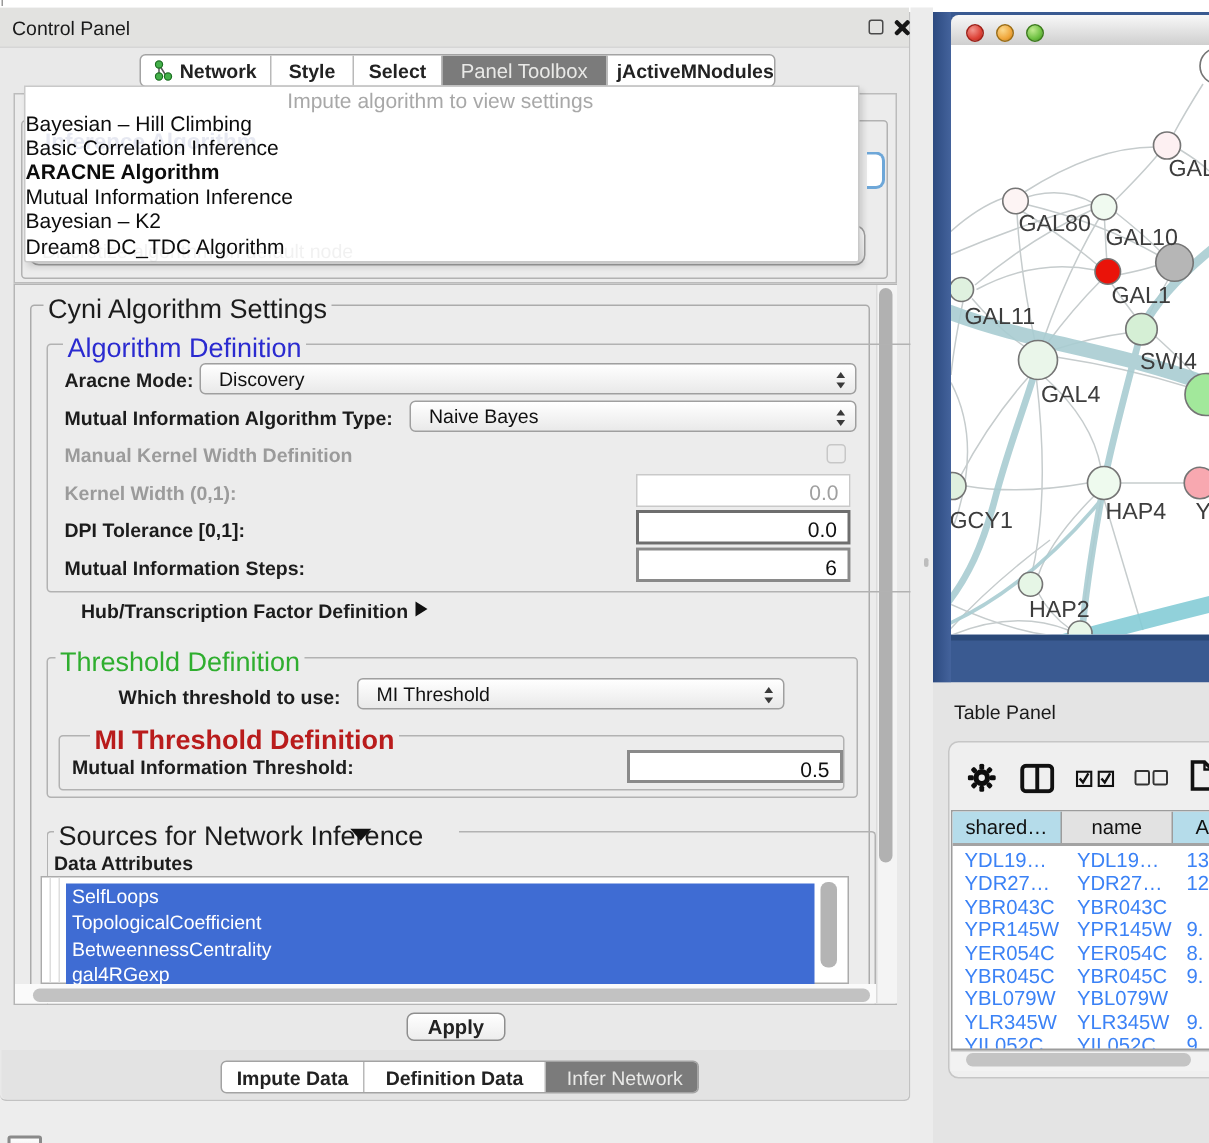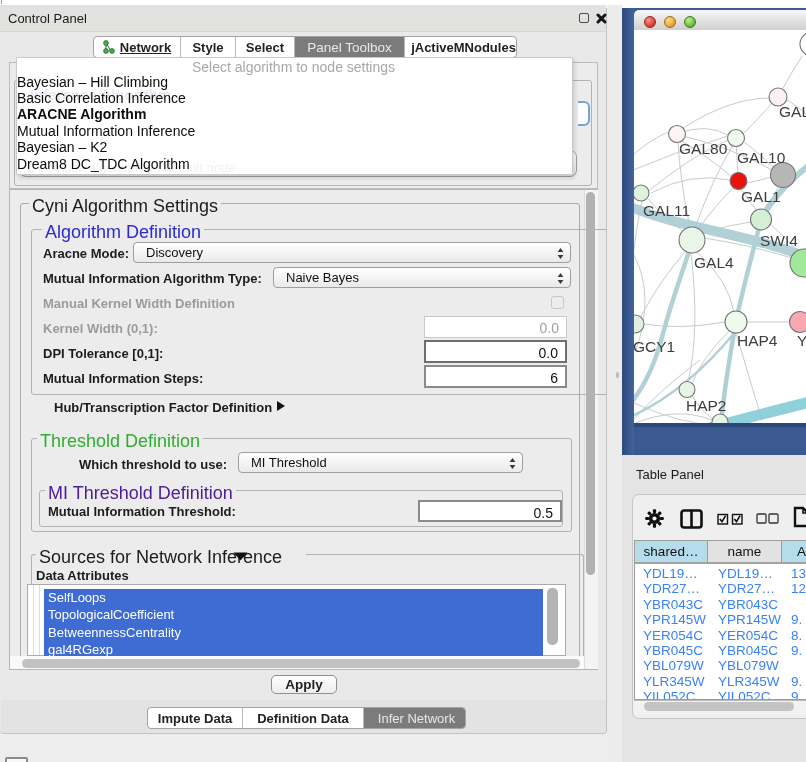--- a/index.html
+++ b/index.html
@@ -32,21 +32,21 @@
 
 <div class="abs" style="left:579px;top:13px;width:8px;height:8px;border:1.5px solid #4a4a4a;border-radius:2px;"></div>
 <svg class="abs" style="left:596px;top:13px;" width="11" height="11" viewBox="0 0 11 11">
   <g stroke="#161616" stroke-width="3" stroke-linecap="round">
   <line x1="2" y1="2" x2="9" y2="9"></line>
       <line x1="9" y1="2" x2="2" y2="9"></line>
     </g>
   </svg>
 
 <div class="seg" style="left:93px;top:36px;width:424px;height:22px;">
-  <div class="si" style="width:86px;text-decoration:underline;">
+  <div class="si" style="width:86px;">
     <svg width="13" height="14" viewBox="0 0 13 14" style="margin-right:4px;">
       <line x1="3" y1="3" x2="8" y2="11" stroke="#555" stroke-width="1"></line>
       <line x1="3" y1="3" x2="3" y2="11" stroke="#555" stroke-width="1"></line>
       <circle cx="3" cy="3" r="2.4" fill="#44b04a" stroke="#1c7022" stroke-width="0.8"></circle>
       <circle cx="3" cy="11" r="2.4" fill="#44b04a" stroke="#1c7022" stroke-width="0.8"></circle>
       <circle cx="9" cy="11" r="2.4" fill="#44b04a" stroke="#1c7022" stroke-width="0.8"></circle>
     </svg>Network</div>
   <div class="si" style="width:54px;">Style</div>
   <div class="si" style="width:58px;">Select</div>
   <div class="si sel" style="width:109px;font-size:13.5px;">Panel Toolbox</div>
@@ -111,21 +111,21 @@
 </div>
 <div class="lbl" style="left:79px;top:457px;">Which threshold to use:</div>
 <div class="combo" style="left:238px;top:452px;width:285px;height:21px;">
   <div class="ctext">MI Threshold</div>
   <svg class="spin" style="top:5px;" width="7" height="11" viewBox="0 0 7 11">
     <path d="M3.5 0 L6.4 4 L0.6 4 Z" fill="#3a3a3a"></path>
       <path d="M3.5 11 L6.4 7 L0.6 7 Z" fill="#3a3a3a"></path>
     </svg>
 </div>
 <div class="group" style="left:39px;top:490px;width:524px;height:37px;">
-  <div class="gtitle" style="left:5px;color:#4c1d95;">MI Threshold Definition</div>
+  <div class="gtitle" style="left:20px;color:#b91c1c;font-weight:bold;">MI Threshold Definition</div>
 </div>
 <div class="lbl" style="left:48px;top:504px;">Mutual Information Threshold:</div>
 <div class="field" style="left:418px;top:500px;width:144px;height:22px;border:2px solid #8a8a8a;">
   <span class="fieldtxt">0.5</span>
   </div>
 
 <div class="group" style="left:31px;top:554px;width:553px;height:116px;border-bottom:none;border-radius:3px 3px 0 0;">
   <div class="gtitle" style="left:4px;color:#1c1c1c;padding-right:24px;">Sources for Network Inference</div>
 </div>
 <svg class="abs" style="left:233px;top:552px;" width="15" height="9" viewBox="0 0 15 9">
@@ -151,21 +151,21 @@
 <div class="seg" style="left:147px;top:707px;width:319px;height:22px;">
   <div class="si" style="width:94px;">Impute Data</div>
   <div class="si" style="width:120px;">Definition Data</div>
   <div class="si sel" style="width:105px;">Infer Network</div>
 </div>
 
 <div class="abs" style="left:5px;top:757px;width:19px;height:10px;border:2px solid #8a8a8a;border-radius:2px;background:linear-gradient(#fdfdfd,#e8e8e8);"></div>
 
 <div class="abs" style="left:16px;top:57px;width:555px;height:116px;background:#fff;
   border:1px solid #c9c9c9;box-shadow:2px 3px 4px rgba(0,0,0,0.14);border-radius:0 0 2px 2px;"></div>
-<div class="abs" style="left:16px;top:59px;width:555px;text-align:center;font-size:14px;color:#a8a8a8;">Select algorithm to node settings</div>
+<div class="abs" style="left:16px;top:59px;width:555px;text-align:center;font-size:14px;color:#a8a8a8;">Impute algorithm to view settings</div>
 <div class="abs" style="left:30px;top:86px;font-size:15px;color:rgba(100,115,165,0.16);font-weight:bold;">Inference Algorithm</div>
 <div class="abs" style="left:28px;top:160px;font-size:13px;color:rgba(120,120,120,0.10);">Discretize algorithm on default node</div>
 <div class="abs" style="left:17px;top:73.5px;font-size:14px;color:#0c0c0c;line-height:16.4px;">
 Bayesian – Hill Climbing<br>
 Basic Correlation Inference<br>
 <b>ARACNE Algorithm</b><br>
 Mutual Information Inference<br>
 Bayesian – K2<br>
 Dream8 DC_TDC Algorithm</div>
 

